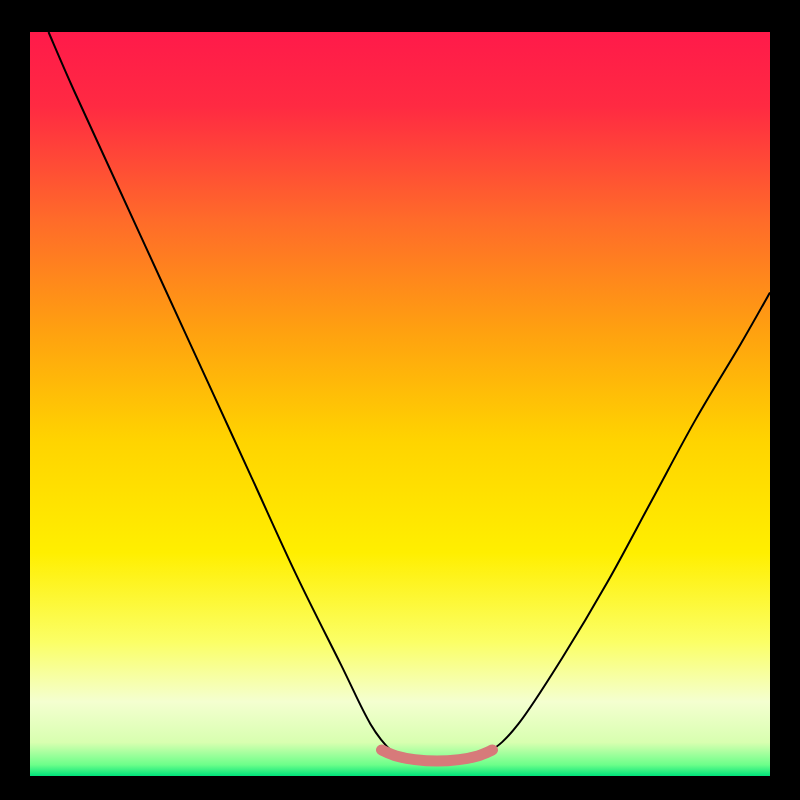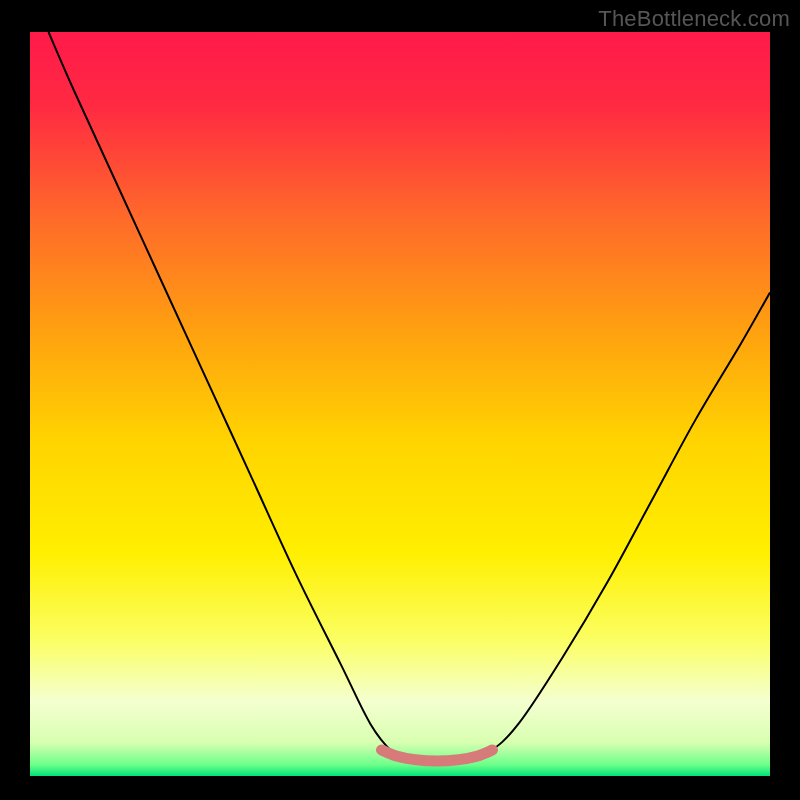--- a/index.html
+++ b/index.html
@@ -15,21 +15,20 @@
     color: #565656;
     letter-spacing: 0.2px;
     z-index: 10;
   }
   svg { display: block; }
 </style>
 </head>
 <body>
 
 <div class="container">
-  <div class="watermark">TheBottleneck.com</div>
   <svg id="chart-svg" width="800" height="800" viewBox="0 0 800 800">
     <defs>
       <linearGradient id="bg-grad" x1="0" y1="0" x2="0" y2="1">
           <stop offset="0%" stop-color="#ff1a4a"></stop>
           <stop offset="10%" stop-color="#ff2a42"></stop>
           <stop offset="25%" stop-color="#ff6a2a"></stop>
           <stop offset="40%" stop-color="#ffa010"></stop>
           <stop offset="55.00000000000001%" stop-color="#ffd400"></stop>
           <stop offset="70%" stop-color="#ffef00"></stop>
           <stop offset="82%" stop-color="#fbff66"></stop>

